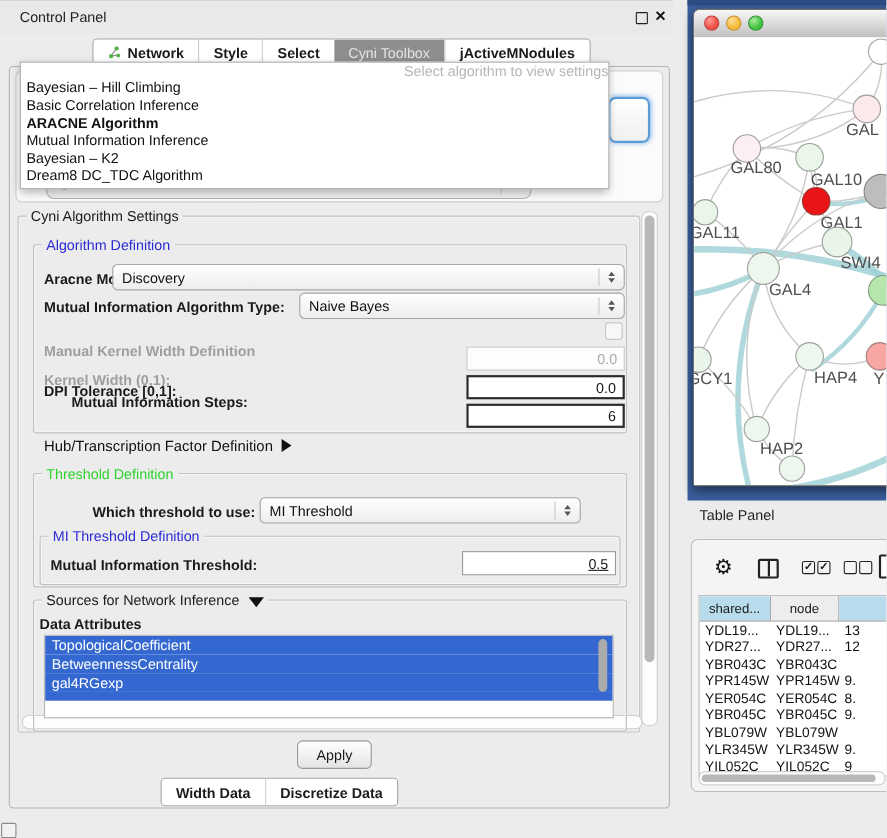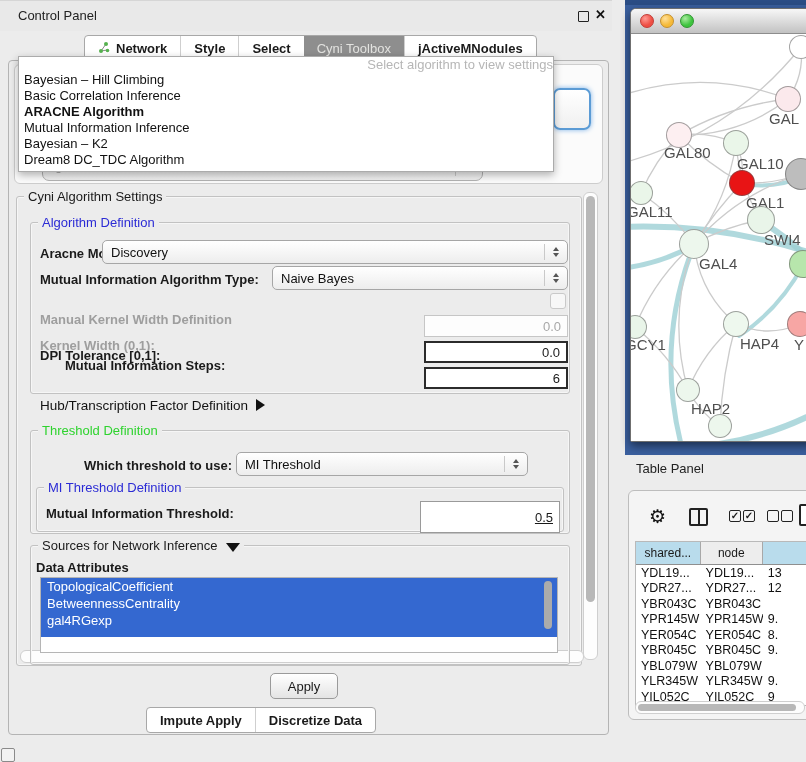--- a/index.html
+++ b/index.html
@@ -215,21 +215,21 @@
   <span class="spin">
       <i class="up"></i>
       <i class="dn"></i>
     </span>
 </div>
 
 <div class="abs gbox" style="left:36px;top:487px;width:526px;height:43px;"></div>
 <span class="abs glabel blue" style="left:44px;top:480px;">MI Threshold Definition</span>
 
 <span class="abs lbl" style="left:46px;top:506px;">Mutual Information Threshold:</span>
-<div class="abs field mid" style="left:420px;top:501px;width:140px;height:32px;text-decoration:underline;">
+<div class="abs field mid" style="left:420px;top:501px;width:140px;height:22px;text-decoration:underline;">
   <span>0.5</span>
 </div>
 
 <div class="abs gbox" style="left:30px;top:545px;width:538px;height:118px;"></div>
 <span class="abs glabel" style="left:38px;top:538px;">
   <span>Sources for Network Inference</span><span class="tri-down"></span>
 </span>
 <span class="abs lbl" style="left:36px;top:560px;">Data Attributes</span>
 <div class="abs" id="attr-list">
     <div class="li">TopologicalCoefficient</div>
@@ -238,21 +238,21 @@
     <div class="li" style="height: 8px;"></div>
   </div>
 <div class="abs" id="attr-vsb"></div>
 
 <div class="abs" id="apply-btn">
     <span>Apply</span>
   </div>
 
 <div class="abs tabbar" id="bottom-tabbar">
     <div class="tab">
-      <span>Impute Apply</span>
+      <span>Width Data</span>
     </div>
     <div class="tab">
       <span>Discretize Data</span>
     </div>
   </div>
 
 <div class="abs" id="splitter-arrow"></div>
 <div class="abs" id="dock-icon"></div>
 
 <div class="abs" id="right-region">

